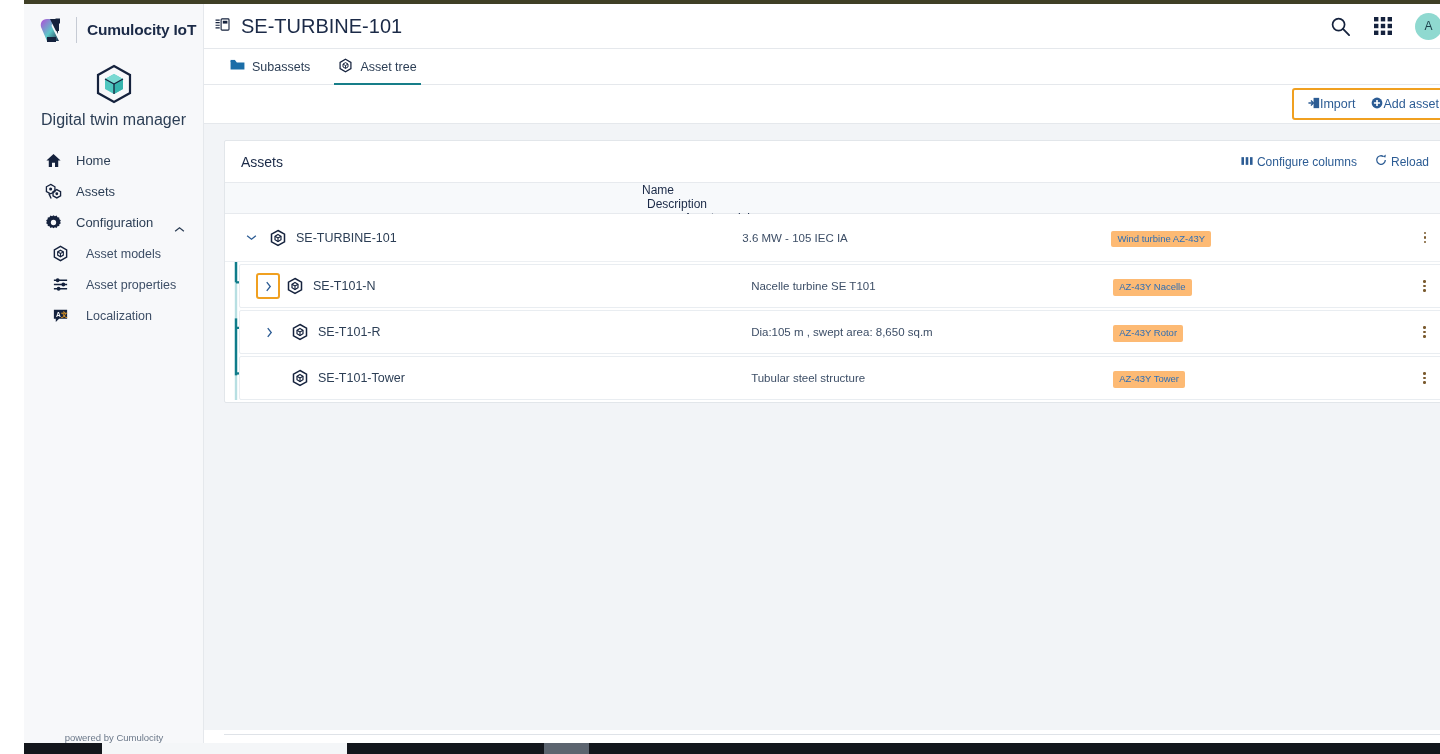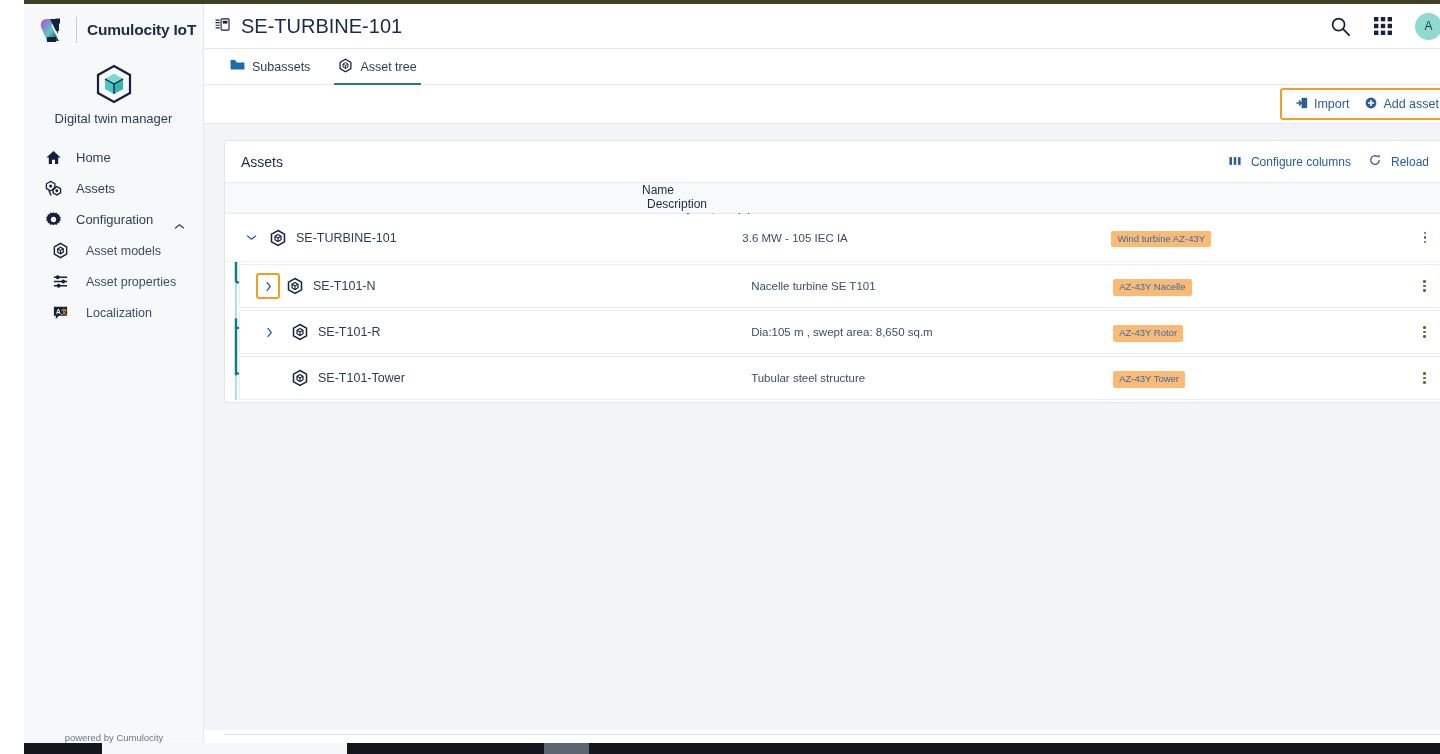--- a/index.html
+++ b/index.html
@@ -29,21 +29,21 @@
   .brand-logo { width: 28px; height: 30px; flex: 0 0 auto; }
   .brand-div { width: 1px; height: 26px; background: #c6cbd4; }
   .brand-name {
     font-size: 15.5px; font-weight: bold; color: #1b2a47; letter-spacing: -0.2px;
   }
   .app-block {
     padding: 6px 0 12px; text-align: center;
   }
   .app-icon { width: 44px; height: 44px; margin: 0 auto; display: block; }
   .app-label {
-    font-size: 13px; color: #2c3e55; margin-top: 5px;
+    font-size: 16px; color: #2c3e55; margin-top: 5px;
   }
   .nav { padding-top: 4px; }
   .nav-item {
     height: 31px; display: flex; align-items: center; gap: 13px;
     padding-left: 20px; cursor: pointer; position: relative;
   }
   .nav-item .ic { width: 19px; height: 19px; flex: 0 0 19px; display:flex; align-items:center; justify-content:center;}
   .nav-label { font-size: 13px; color: #2c3e55; }
   .nav-chev { position: absolute; right: 18px; top: 12px; }
   .subnav-item {
@@ -95,41 +95,41 @@
     position: absolute; top: 85px; left: 180px; width: 1260px; height: 39px;
     background: #ffffff; border-bottom: 1px solid #e5e8ec;
   }
   .action-group {
     position: absolute; right: 9px; top: 3px;
     border: 2px solid #f0a020; border-radius: 3px;
     height: 32px; display: flex; align-items: center; gap: 16px;
     padding: 0 14px; background: #ffffff;
   }
   .act-btn {
-    display: flex; align-items: center; gap: 6px; cursor: pointer;
+    display: flex; align-items: center; gap: 0; cursor: pointer;
     font-size: 12.5px; color: #2c5c94;
   }
 
   
   .content {
     position: absolute; top: 124px; left: 180px; width: 1260px; height: 606px;
     background: #f2f4f7;
     padding: 16px 20px 0 20px;
   }
   .card {
     background: #ffffff; border: 1px solid #e2e6ea; border-radius: 2px;
     width: 1220px;
   }
   .card-head {
     height: 41px; display: flex; align-items: center; padding: 0 14px 0 16px;
   }
   .card-title { font-size: 14px; color: #1b2a47; }
   .card-actions { margin-left: auto; display: flex; align-items: center; gap: 18px; }
   .card-act {
-    display: flex; align-items: center; gap: 10px; cursor: pointer;
+    display: flex; align-items: center; gap: 4px; cursor: pointer;
     font-size: 12px; color: #2c5c94;
   }
 
   
   .thead {
     height: 32px; background: #f7f9fb;
     border-top: 1px solid #e7eaee; border-bottom: 1px solid #e7eaee;
     display: flex; align-items: center; flex-direction: column;
   }
   .th { font-size: 12px; color: #1b2a47; }

